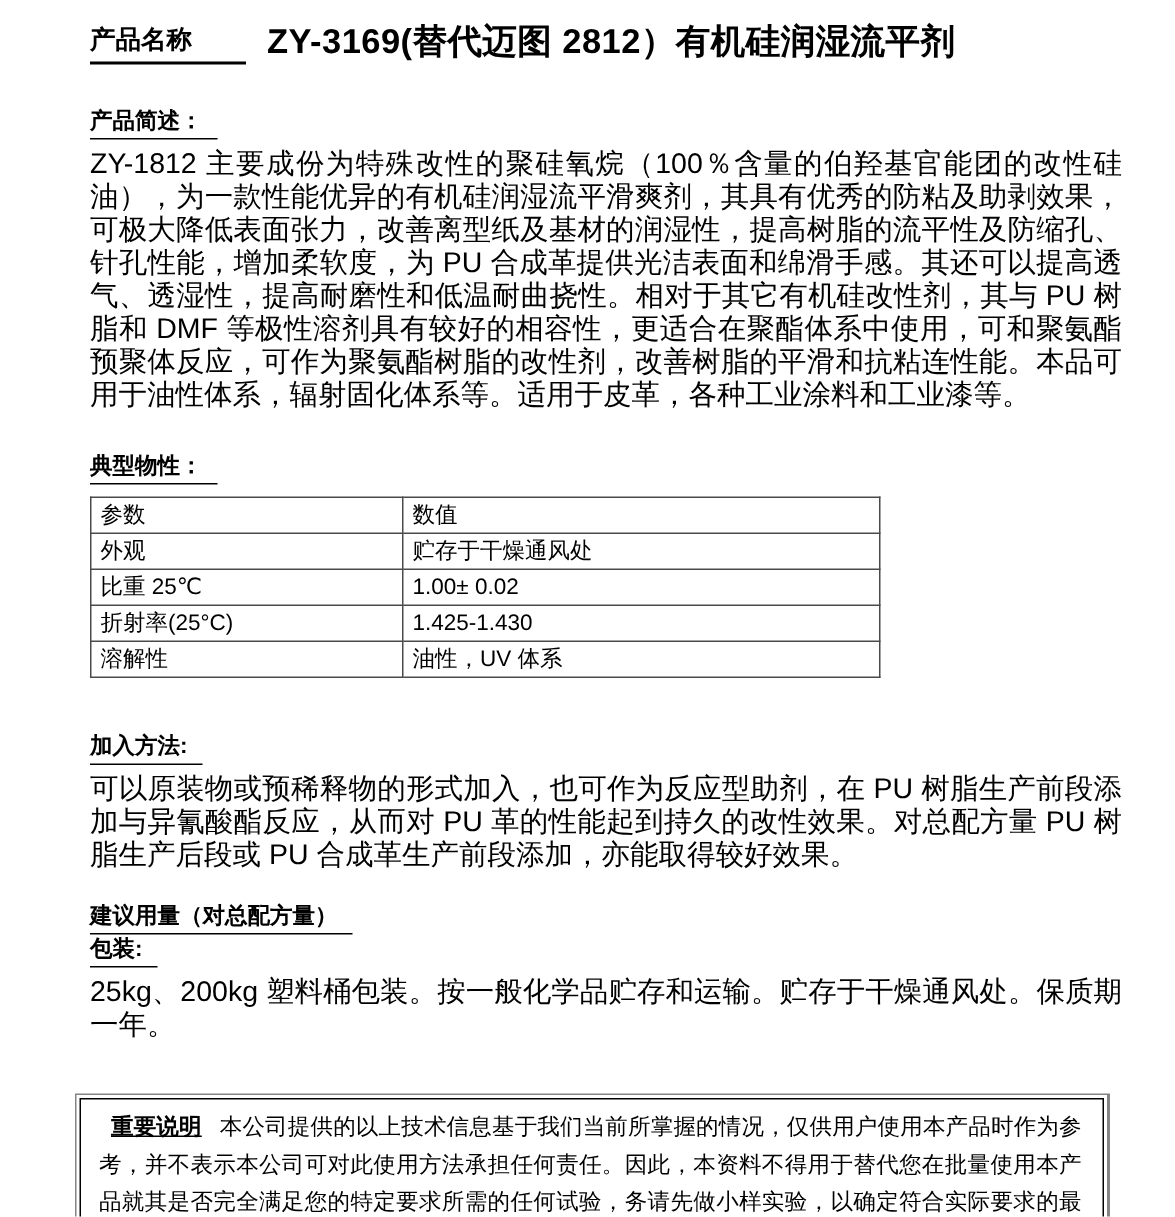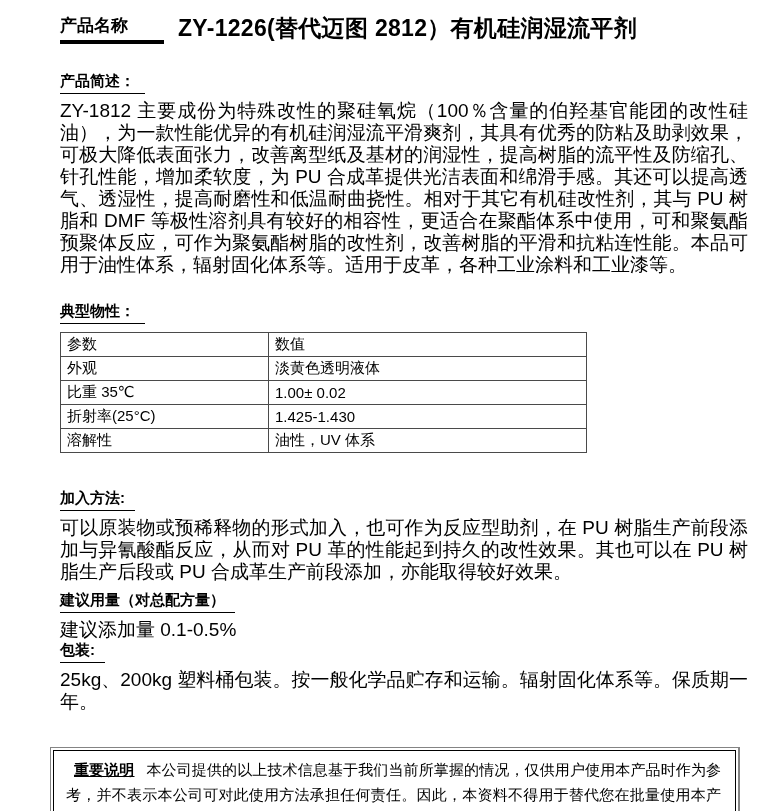--- a/index.html
+++ b/index.html
@@ -9,41 +9,41 @@
     color: #000;
   }
   .page {
     box-sizing: border-box;
     width: 783px; height: 811px;
     padding: 12px 35px 0 60px;
   }
   .title-row { display: flex; align-items: center; }
   .product-label {
     font-size: 17px; font-weight: bold; white-space: nowrap;
-    border-bottom: 4px solid #000000;
+    border-bottom: 2px solid #000000;
     padding: 2px 36px 3px 0;
   }
   .doc-title {
     font-size: 23px; font-weight: 900; letter-spacing: 0.3px;
     margin-left: 14px; white-space: nowrap;
   }
   .sec-head {
     display: inline-block;
     font-size: 15px; font-weight: bold;
     border-bottom: 1px solid #000;
     padding: 0 10px 2px 0;
   }
   .body-text {
     font-size: 19px; line-height: 22px;
     text-align: justify; margin: 6px 0 0 0;
   }
   .sec-intro      { margin-top: 28px; }
   .sec-properties { margin-top: 26px; }
   .sec-method     { margin-top: 36px; }
-  .sec-dosage     { margin-top: 8px; }
+  .sec-dosage     { margin-top: 19px; }
   .sec-packaging  { margin-top: 0; }
 
   table.props {
     border-collapse: collapse; table-layout: fixed;
     width: 527px; margin-top: 8px;
   }
   .props td {
     border: 1px solid #4a4a4a;
     font-size: 15px; padding: 2px 6px; height: 19px;
     white-space: nowrap; overflow: hidden;
@@ -64,69 +64,68 @@
   }
   .notice-head { font-weight: bold; text-decoration: underline; margin-right: 12px; }
 </style>
 </head>
 <body>
 
 <div class="page">
 
   <div class="title-row">
     <span class="product-label">产品名称</span>
-    <span class="doc-title">ZY-1226(替代迈图 2812）有机硅润湿流平剂</span>
+    <span class="doc-title">ZY-3169(替代迈图 2812）有机硅润湿流平剂</span>
   </div>
 
   <div class="sec-intro">
     <span class="sec-head">产品简述：</span>
     <p class="body-text">ZY-1812 主要成份为特殊改性的聚硅氧烷（100％含量的伯羟基官能团的改性硅油），为一款性能优异的有机硅润湿流平滑爽剂，其具有优秀的防粘及助剥效果，可极大降低表面张力，改善离型纸及基材的润湿性，提高树脂的流平性及防缩孔、针孔性能，增加柔软度，为 PU 合成革提供光洁表面和绵滑手感。其还可以提高透气、透湿性，提高耐磨性和低温耐曲挠性。相对于其它有机硅改性剂，其与 PU 树脂和 DMF 等极性溶剂具有较好的相容性，更适合在聚酯体系中使用，可和聚氨酯预聚体反应，可作为聚氨酯树脂的改性剂，改善树脂的平滑和抗粘连性能。本品可用于油性体系，辐射固化体系等。适用于皮革，各种工业涂料和工业漆等。</p>
   </div>
 
   <div class="sec-properties">
     <span class="sec-head">典型物性：</span>
     <table class="props">
       <tbody>
         <tr>
           <td class="c1">参数</td>
           <td>数值</td>
         </tr>
         <tr>
           <td class="c1">外观</td>
-          <td>淡黄色透明液体</td>
+          <td>贮存于干燥通风处</td>
         </tr>
         <tr>
-          <td class="c1">比重 35℃</td>
+          <td class="c1">比重 25℃</td>
           <td>1.00± 0.02</td>
         </tr>
         <tr>
           <td class="c1">折射率(25°C)</td>
           <td>1.425-1.430</td>
         </tr>
         <tr>
           <td class="c1">溶解性</td>
           <td>油性，UV 体系</td>
         </tr>
       </tbody>
     </table>
   </div>
 
   <div class="sec-method">
     <span class="sec-head">加入方法:</span>
-    <p class="body-text">可以原装物或预稀释物的形式加入，也可作为反应型助剂，在 PU 树脂生产前段添加与异氰酸酯反应，从而对 PU 革的性能起到持久的改性效果。其也可以在 PU 树脂生产后段或 PU 合成革生产前段添加，亦能取得较好效果。</p>
+    <p class="body-text">可以原装物或预稀释物的形式加入，也可作为反应型助剂，在 PU 树脂生产前段添加与异氰酸酯反应，从而对 PU 革的性能起到持久的改性效果。对总配方量 PU 树脂生产后段或 PU 合成革生产前段添加，亦能取得较好效果。</p>
   </div>
 
   <div class="sec-dosage">
     <span class="sec-head">建议用量（对总配方量）</span>
-    <p class="body-text">建议添加量 0.1-0.5%</p>
   </div>
 
   <div class="sec-packaging">
     <span class="sec-head">包装:</span>
-    <p class="body-text">25kg、200kg 塑料桶包装。按一般化学品贮存和运输。辐射固化体系等。保质期一年。</p>
+    <p class="body-text">25kg、200kg 塑料桶包装。按一般化学品贮存和运输。贮存于干燥通风处。保质期一年。</p>
   </div>
 
   <div class="notice-outer">
     <div class="notice-inner">
       <p class="notice-text">
         <span class="notice-head">重要说明</span><span>本公司提供的以上技术信息基于我们当前所掌握的情况，仅供用户使用本产品时作为参考，并不表示本公司可对此使用方法承担任何责任。因此，本资料不得用于替代您在批量使用本产品就其是否完全满足您的特定要求所需的任何试验，务请先做小样实验，以确定符合实际要求的最佳工艺。</span>
       </p>
     </div>
   </div>
 

